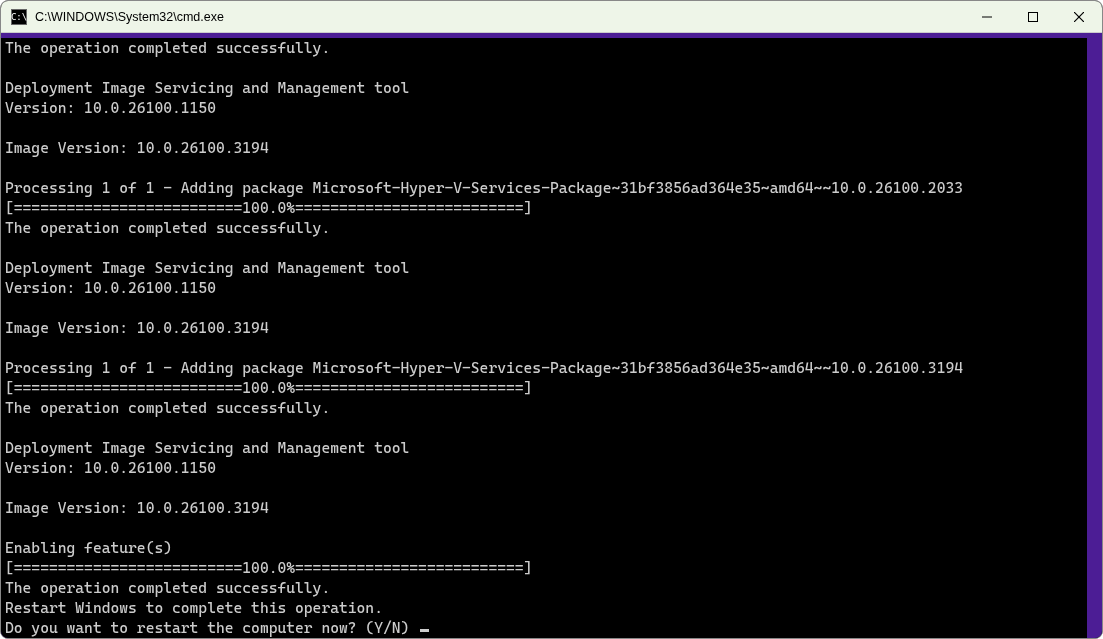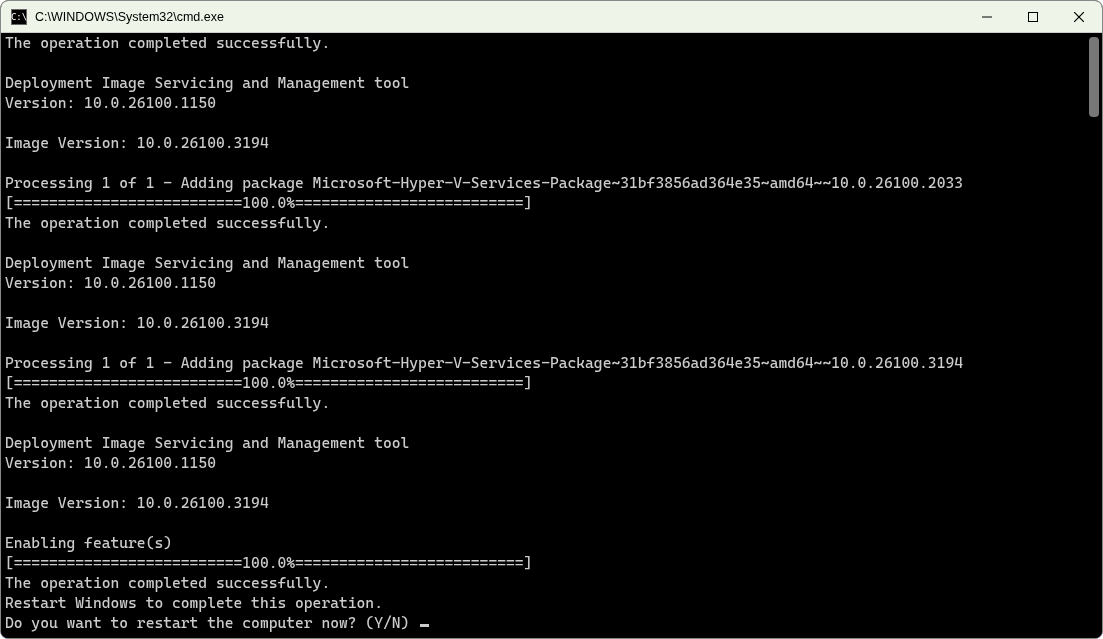--- a/index.html
+++ b/index.html
@@ -25,21 +25,21 @@
     .titlebar-title { font-size: 12.5px; color: #000; }
     .titlebar-buttons { margin-left: auto; display: flex; height: 100%; }
     .tb-btn {
       width: 46px; height: 100%;
       display: flex; align-items: center; justify-content: center;
       color: #000; font-size: 14px;
     }
     .tb-btn svg { width: 10px; height: 10px; stroke: #000; stroke-width: 1; fill: none; }
     .tb-btn.close svg { stroke-width: 1.2; }
     .content-area {
-      flex: 1; display: flex; background: #4c1d95; position: relative;
+      flex: 1; display: flex; background: #4c1d95; position: relative; align-items: flex-end;
     }
     .terminal {
       flex: 1; background: #000; color: #ccc;
       font-family: Consolas, "Cascadia Mono", monospace;
       font-size: 15px; line-height: 20px;
       padding: 0 0 0 4px; white-space: pre; overflow: hidden;
     }
     .scrollbar {
       width: 15px; background: #000; position: relative;
     }

